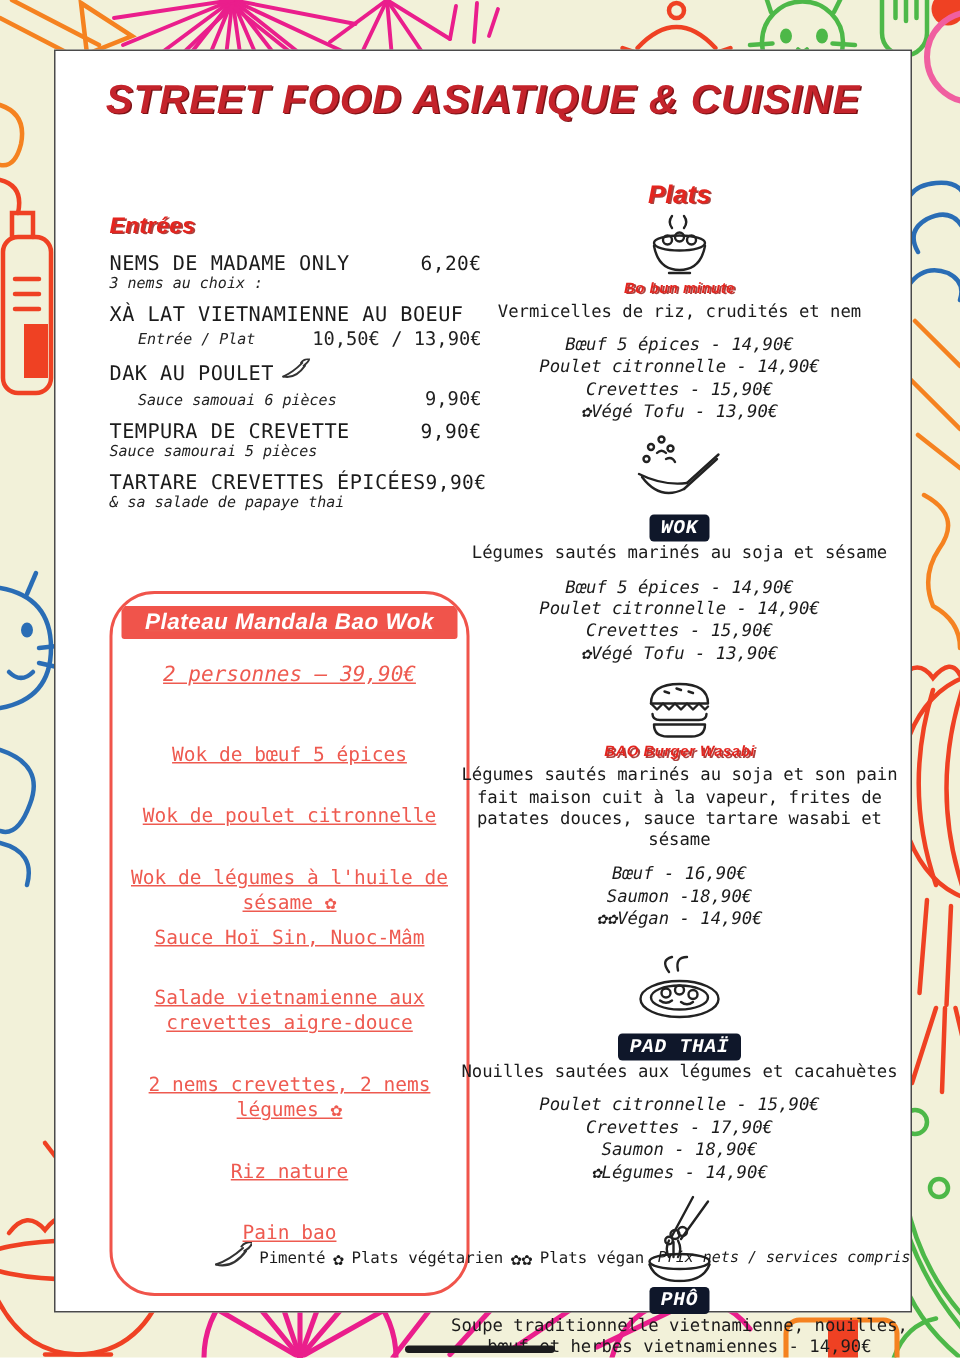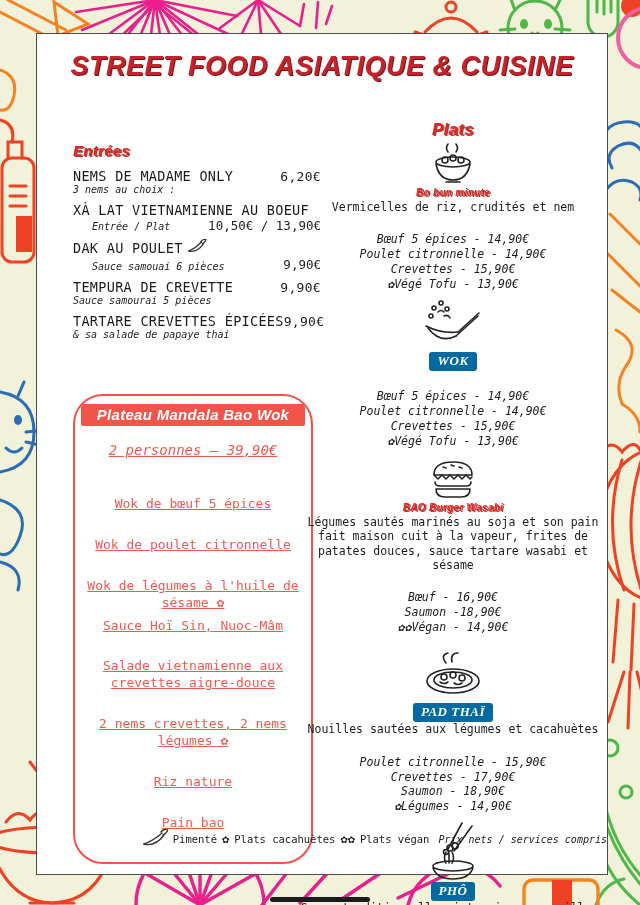--- a/index.html
+++ b/index.html
@@ -21,22 +21,22 @@
     white-space:nowrap;
   }
   .outline-head{
     font-family:"Liberation Sans", sans-serif;
     font-weight:bold;font-style:italic;color:#e4251f;
     text-shadow:1.3px 1.3px 0 rgba(150,18,14,.8);
     letter-spacing:.3px;
     margin-top:24px;
   }
   .badge{
-    display:inline-block;background:#0369a1;color:#ffffff;
-    font-family:Liberation Serif, serif;
+    display:inline-block;background:#0f172a;color:#ffffff;
+    font-family:Liberation Mono, monospace;
     font-weight:bold;font-style:italic;font-size:13px;
     padding:1px 8px 2px 8px;border-radius:3px;letter-spacing:.5px;
   }
   
   .entrees{position:absolute;left:36px;top:84px;width:248px;color:#1b1b1b;}
   .entrees-heading{font-size:15px;margin-bottom:9px;}
   .item{margin-bottom:6px;}
   .item-top{display:flex;justify-content:space-between;align-items:baseline;
     font-size:13.5px;letter-spacing:.3px;white-space:nowrap;}
   .item-name{display:flex;align-items:center;gap:4px;}
@@ -58,21 +58,21 @@
   .plateau-sub{font-size:14px;font-style:italic;margin:16px 0 38px 0;}
   .p-line{font-size:13px;line-height:1.3;margin:0 8px 24px 8px;}
   .p-line.tight{margin-bottom:6px;}
   
   .plats{position:absolute;left:266px;top:62px;width:300px;text-align:center;color:#1b1b1b;}
   .plats-heading{font-size:17px;}
   .sec-icon{display:block;margin:0 auto;}
   .sec-head{font-size:10px;margin:1px 0 2px 0;}
   .sec-desc{font-size:11.5px;line-height:1.25;}
   .sec-opt{font-size:11.5px;font-style:italic;line-height:1.3;}
-  .opts{margin-top:18px;text-align:center;}
+  .opts{margin-top:8px;text-align:center;}
   svg.icon *{stroke:#222;stroke-width:1.6;fill:none;stroke-linecap:round;stroke-linejoin:round;}
   
   .legend{
     position:absolute;left:0;bottom:25px;width:100%;
     display:flex;justify-content:flex-end;align-items:center;gap:5px;
     font-size:10.5px;color:#1b1b1b;white-space:nowrap;
   }
   .legend .note{font-style:italic;font-size:10px;margin-left:4px;}
   .flower{font-size:12px;}
   .chili svg *{stroke:#333;stroke-width:1.4;fill:none;stroke-linecap:round;}
@@ -336,20 +336,21 @@
         <circle cx="23" cy="11" r="2"></circle>
       <circle cx="7" cy="18" r="2"></circle>
         <path d="M14,14 q3,-3 6,0"></path>
         <path d="M20,18 q4,-2 6,2"></path>
       <path d="M4,30 Q16,46 32,38"></path>
       <path d="M2,28 Q18,36 34,34"></path>
       <path d="M32,38 L54,18"></path>
         <path d="M34,34 L55,15"></path>
     </svg>
     <div><span class="badge">WOK</span></div>
+    <div class="sec-desc">Légumes sautés marinés au soja et sésame</div>
     <div class="opts">
       <div class="sec-opt">Bœuf 5 épices - 14,90€</div>
       <div class="sec-opt">Poulet citronnelle -  14,90€</div>
       <div class="sec-opt">Crevettes - 15,90€</div>
       <div class="sec-opt">✿Végé Tofu - 13,90€</div>
     </div>
 
     <svg class="icon sec-icon" width="46" height="42" viewBox="0 0 46 42" style="margin-top:10px">
       <path d="M4,16 Q4,3 23,3 Q42,3 42,16 Z"></path>
       <path d="M13,8 l3,1"></path>
@@ -406,21 +407,21 @@
   <div class="legend">
     <span class="chili">
       <svg width="26" height="18" viewBox="0 0 26 18">
         <path d="M2,15 Q13,18 22,6"></path>
           <path d="M2,15 Q11,12 20,4"></path>
         <path d="M21,6 q5,-3 5,-6 q-5,0 -7,3"></path>
       </svg>
     </span>
     <span>Pimenté</span>
     <span class="flower">✿</span>
-    <span>Plats cacahuètes</span>
+    <span>Plats végétarien</span>
     <span class="flower">✿✿</span>
     <span>Plats végan</span>
     <span class="note">Prix nets / services compris</span>
   </div>
 
 </div>
 
 <div class="home-indicator"></div>
 
 </body></html>

